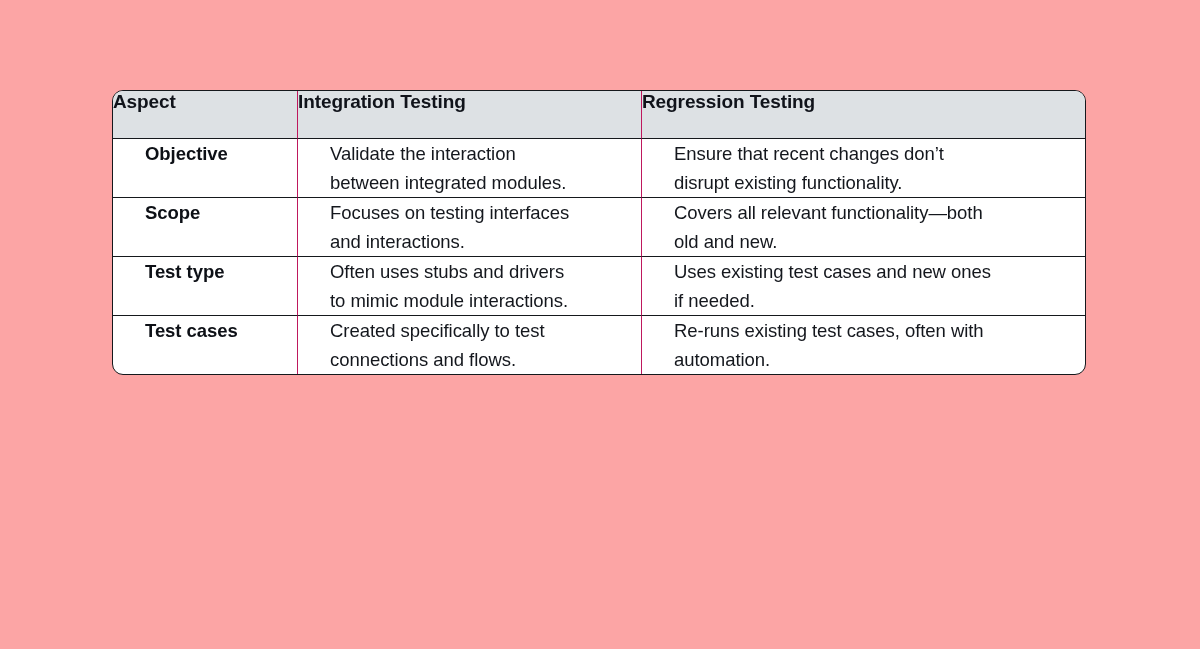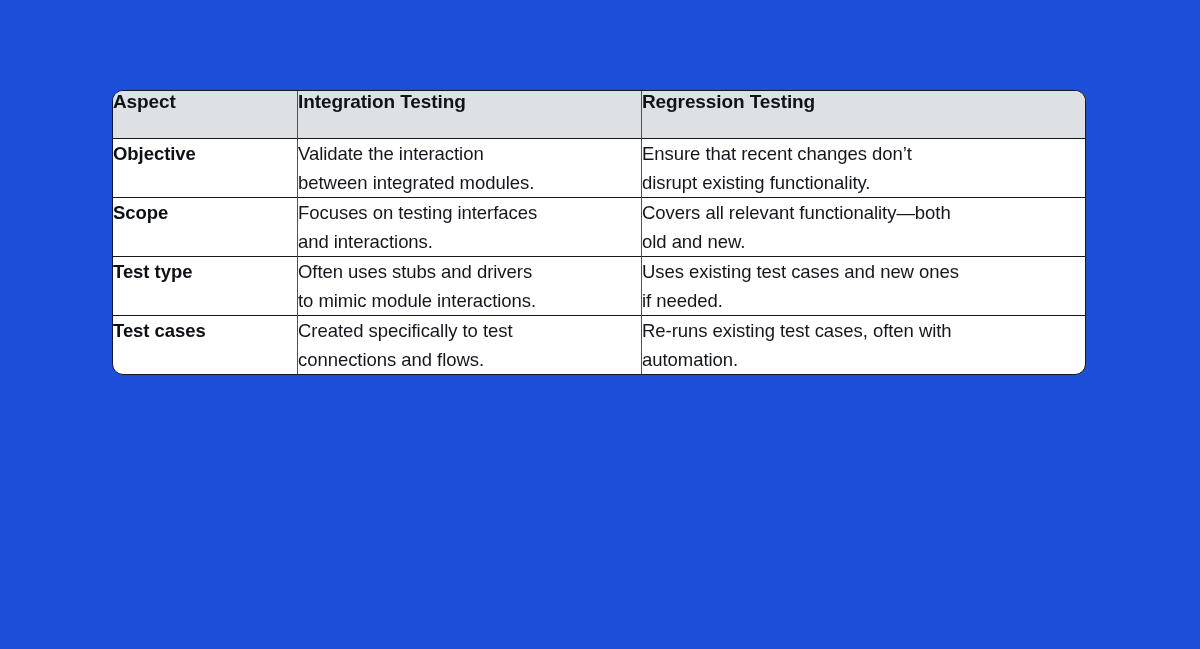--- a/index.html
+++ b/index.html
@@ -12,21 +12,21 @@
     background: #f7f8fa;
     font-family: "Liberation Sans", sans-serif;
     -webkit-font-smoothing: antialiased;
     overflow: hidden;
   }
 
   .page {
     position: relative;
     width: 1200px;
     height: 649px;
-    background: #1d4ed8;
+    background: #fca5a5;
   }
 
   .comparison-table {
     position: absolute;
     left: 112px;
     top: 90px;
     width: 974px;
     border: 1px solid #15181c;
     border-radius: 11px;
     border-collapse: separate;
@@ -80,20 +80,21 @@
 
   tbody td.aspect-cell {
     font-weight: bold;
     color: #0d1016;
     padding-right: 10px;
   }
 
   .cell-text {
     display: block;
     white-space: pre-line;
+    margin-left: 32px;
   }
 </style>
 </head>
 <body>
 
 <div class="page">
 
   <table class="comparison-table">
     <colgroup>
       <col class="c-aspect">

